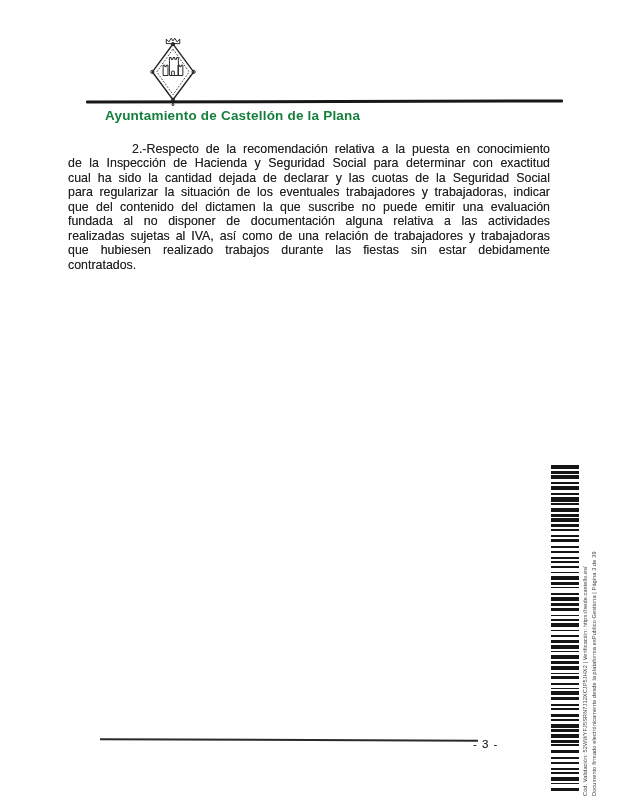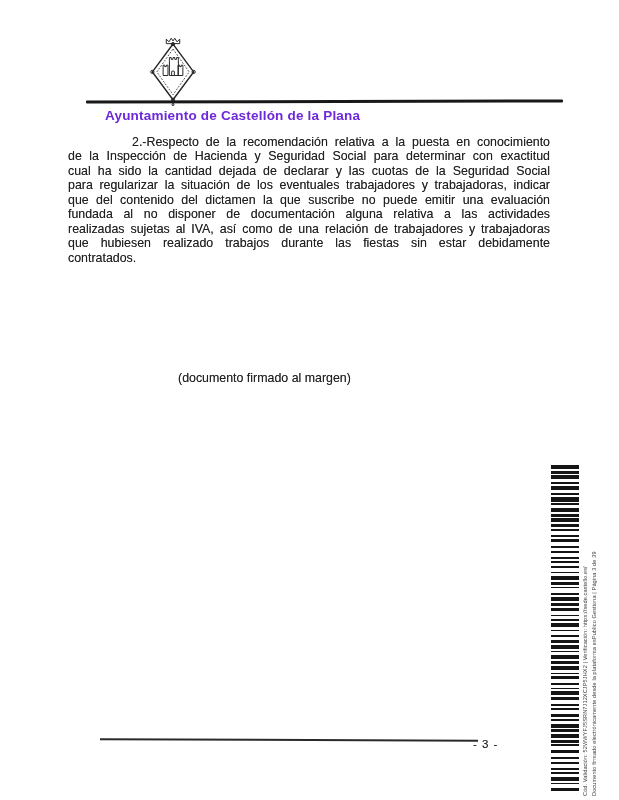--- a/index.html
+++ b/index.html
@@ -26,27 +26,27 @@
     background: #181818;
     transform: rotate(-0.15deg);
     border-radius: 1px;
   }
   .page-title {
     position: absolute;
     left: 105px; top: 108px;
     font-size: 13.5px;
     font-weight: bold;
     letter-spacing: 0.2px;
-    color: #6d28d9;
+    color: #15803d;
     white-space: nowrap;
   }
   
   .body-text {
     position: absolute;
-    left: 68px; top: 135px;
+    left: 68px; top: 142px;
     width: 482px;
     font-size: 12.4px;
     line-height: 14.45px;
     text-align: justify;
     word-spacing: 0.14em;
     color: #202020;
     text-shadow: 0 0 0.45px rgba(0,0,0,0.45);
   }
   .body-text p {
     margin: 0 0 14px 0;
@@ -130,21 +130,20 @@
   </svg>
 
   <div class="header-rule"></div>
 
   <div class="page-title">Ayuntamiento de Castellón de la Plana</div>
 
   <div class="body-text">
     <p>2.-Respecto de la recomendación relativa a la puesta en conocimiento de la Inspección de Hacienda y Seguridad Social para determinar con exactitud cual ha sido la cantidad dejada de declarar y las cuotas de la Seguridad Social para regularizar la situación de los eventuales trabajadores y trabajadoras,  indicar que del contenido del dictamen la que suscribe no puede emitir una evaluación fundada al no disponer de documentación alguna relativa a las actividades realizadas sujetas al IVA, así como de una relación de trabajadores y trabajadoras que hubiesen realizado trabajos durante las fiestas sin estar debidamente contratados.</p>
   </div>
 
-  <div class="signature-note">(documento firmado al margen)</div>
 
   <div class="footer-rule"></div>
   <div class="page-number">- 3 -</div>
 
   <div class="barcode">
       <div style="height: 4.05px; background: rgb(21, 21, 21);"></div>
       <div style="height: 1.75px; background: transparent;"></div>
       <div style="height: 2.9px; background: rgb(21, 21, 21);"></div>
       <div style="height: 1.75px; background: transparent;"></div>
       <div style="height: 4.05px; background: rgb(21, 21, 21);"></div>

